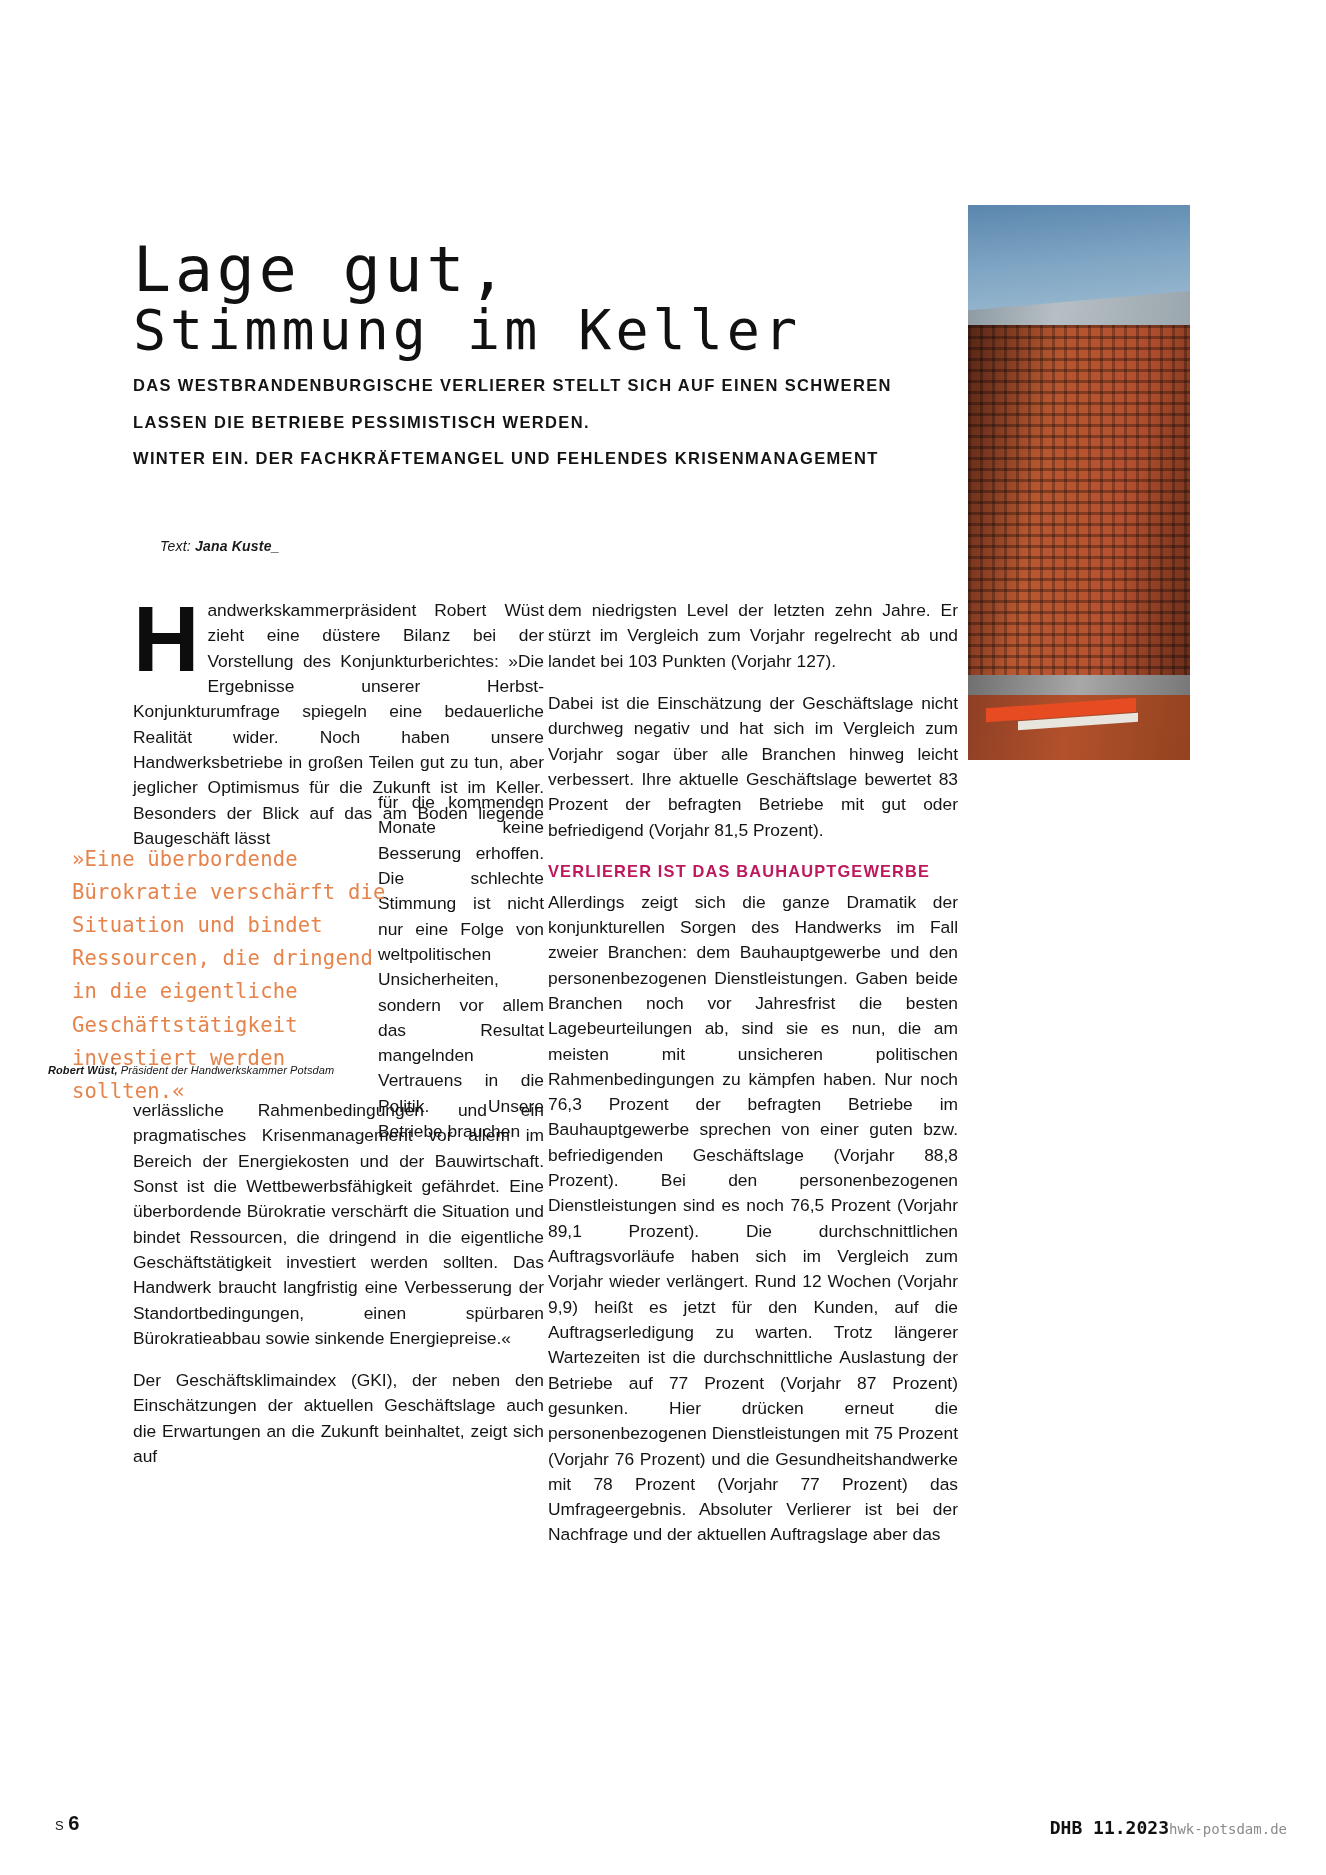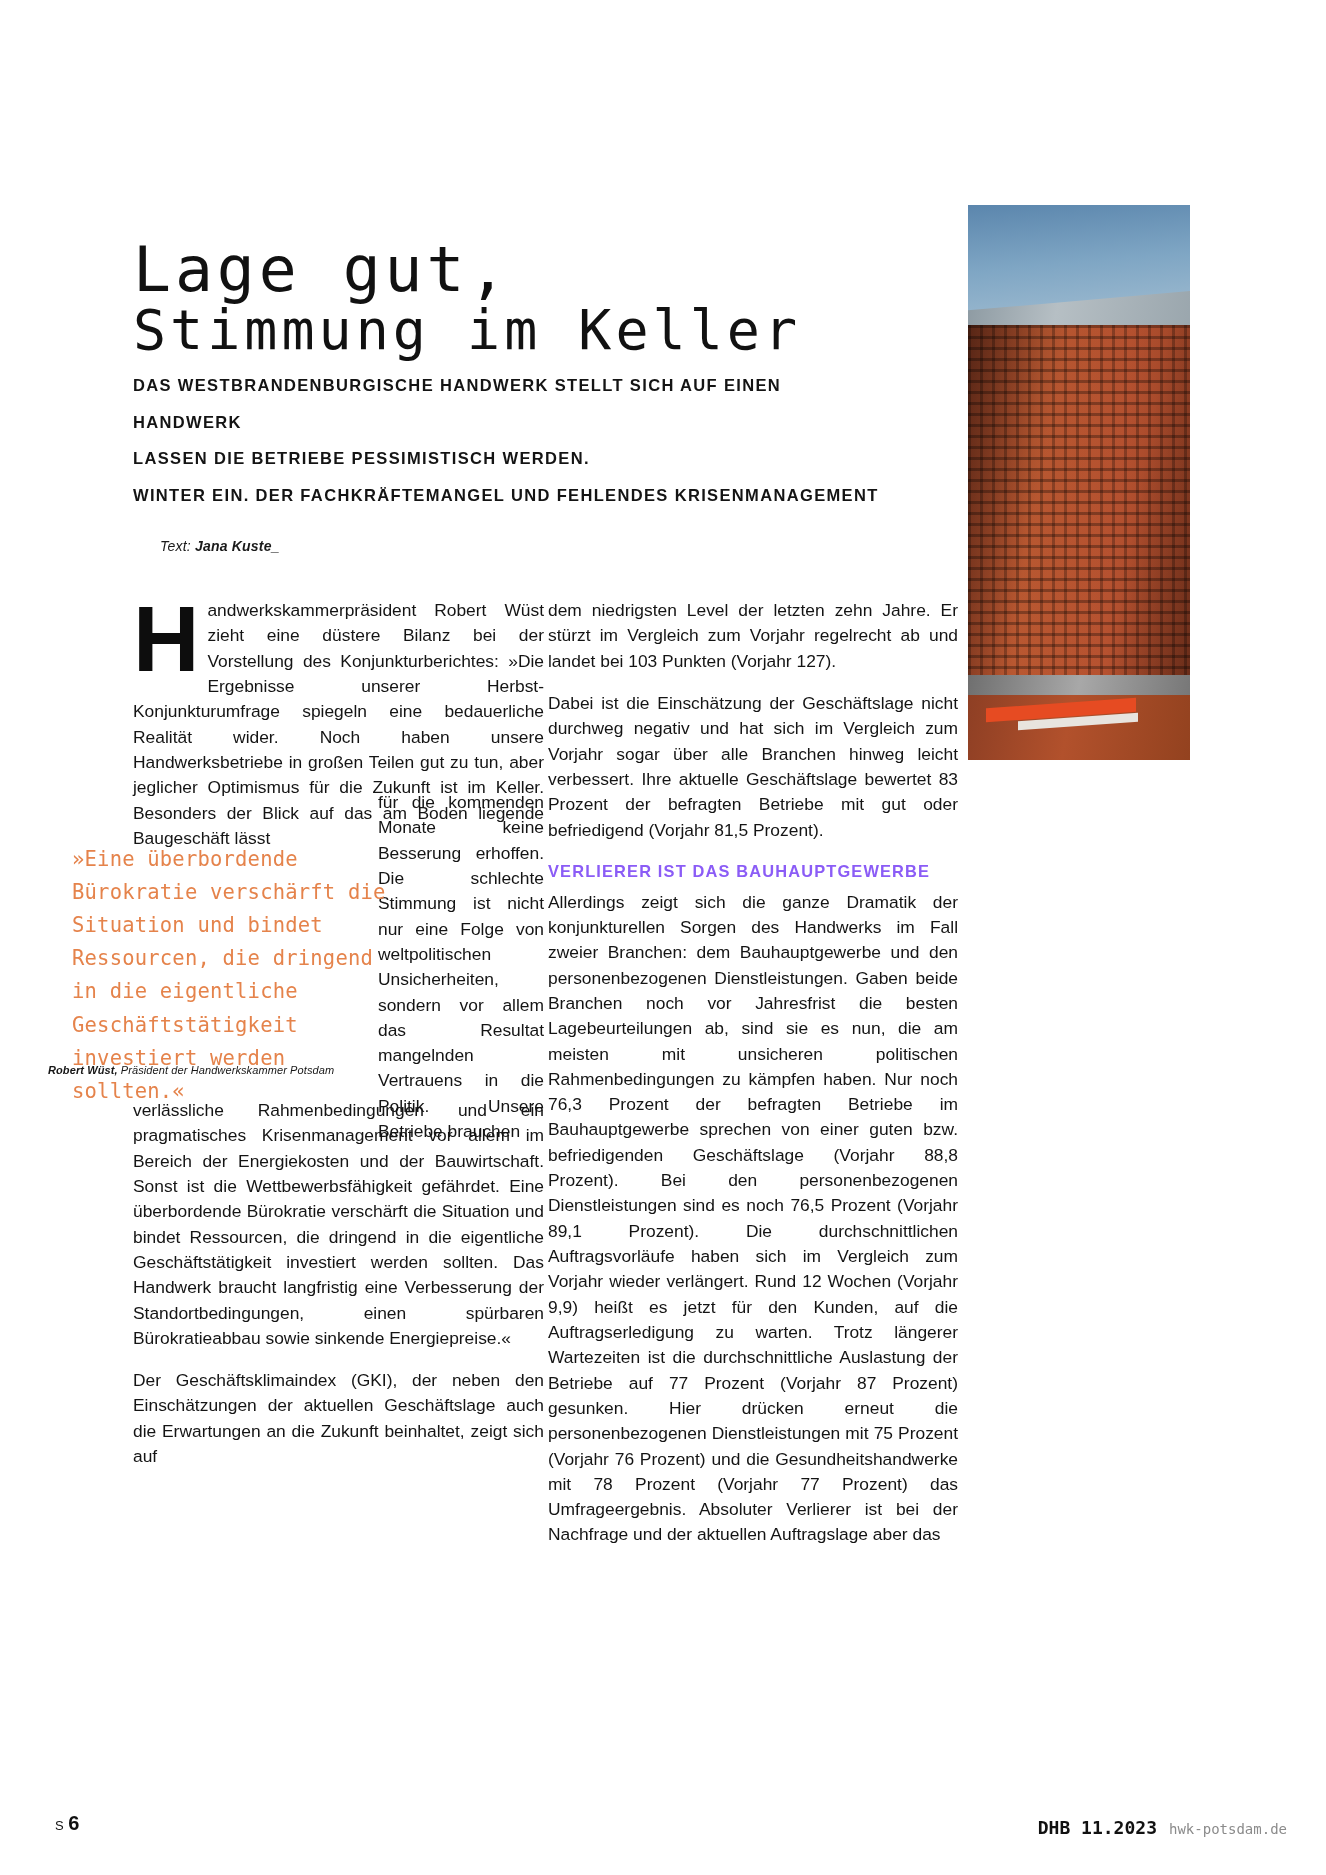--- a/index.html
+++ b/index.html
@@ -191,21 +191,21 @@
   }
   .pullquote-attr b { font-weight: 700; font-style: italic; }
 
   
   .subhead {
     font-weight: 700;
     font-size: 16.4px;
     letter-spacing: 1.15px;
     margin: 0 0 6px 0;
     text-align: left;
-    color: #8b5cf6;
+    color: #be185d;
   }
 
   
   .footer-left {
     position: absolute;
     left: 55px;
     top: 1812px;
     font-size: 14px;
     color: #111;
     letter-spacing: 0.5px;
@@ -225,21 +225,20 @@
     font-family: "DejaVu Sans Mono", monospace;
     font-weight: 700;
     font-size: 18px;
     color: #111;
     letter-spacing: 0px;
   }
   .footer-right .site {
     font-family: "DejaVu Sans Mono", monospace;
     font-size: 14px;
     color: #8b8b8b;
-    margin-left: 12px;
     letter-spacing: 0px;
   }
 </style>
 </head>
 <body>
 
 <div class="page">
 
   <div class="photo">
     <div class="sky"></div>
@@ -248,21 +247,21 @@
     <div class="shadowband"></div>
     <div class="ledge"></div>
     <div class="lowerwall"></div>
     <div class="redpanel"></div>
     <div class="whitebar"></div>
   </div>
 
   <h1 class="headline"><span>Lage gut,</span><span class="l2">Stimmung im Keller</span></h1>
 
   <div class="kicker">
-    <span>DAS WESTBRANDENBURGISCHE HANDWERK STELLT SICH AUF EINEN HANDWERK</span>
+    <span>DAS WESTBRANDENBURGISCHE VERLIERER STELLT SICH AUF EINEN SCHWEREN</span>
     <span>LASSEN DIE BETRIEBE PESSIMISTISCH WERDEN.</span>
     <span>WINTER EIN. DER FACHKRÄFTEMANGEL UND FEHLENDES KRISENMANAGEMENT</span>
   </div>
 
   <div class="byline"><span>Text: </span><b>Jana Kuste_</b></div>
 
   <div class="col col-left-top">
     <p><span class="dropcap">H</span><span>andwerkskammerpräsident Robert Wüst zieht eine düstere Bilanz bei der Vorstellung des Konjunkturberichtes: »Die Ergebnisse unserer Herbst-Konjunkturumfrage spiegeln eine bedauerliche Realität wider. Noch haben unsere Handwerksbetriebe in großen Teilen gut zu tun, aber jeglicher Optimismus für die Zukunft ist im Keller. Besonders der Blick auf das am Boden liegende Baugeschäft lässt</span></p>
   </div>
 

